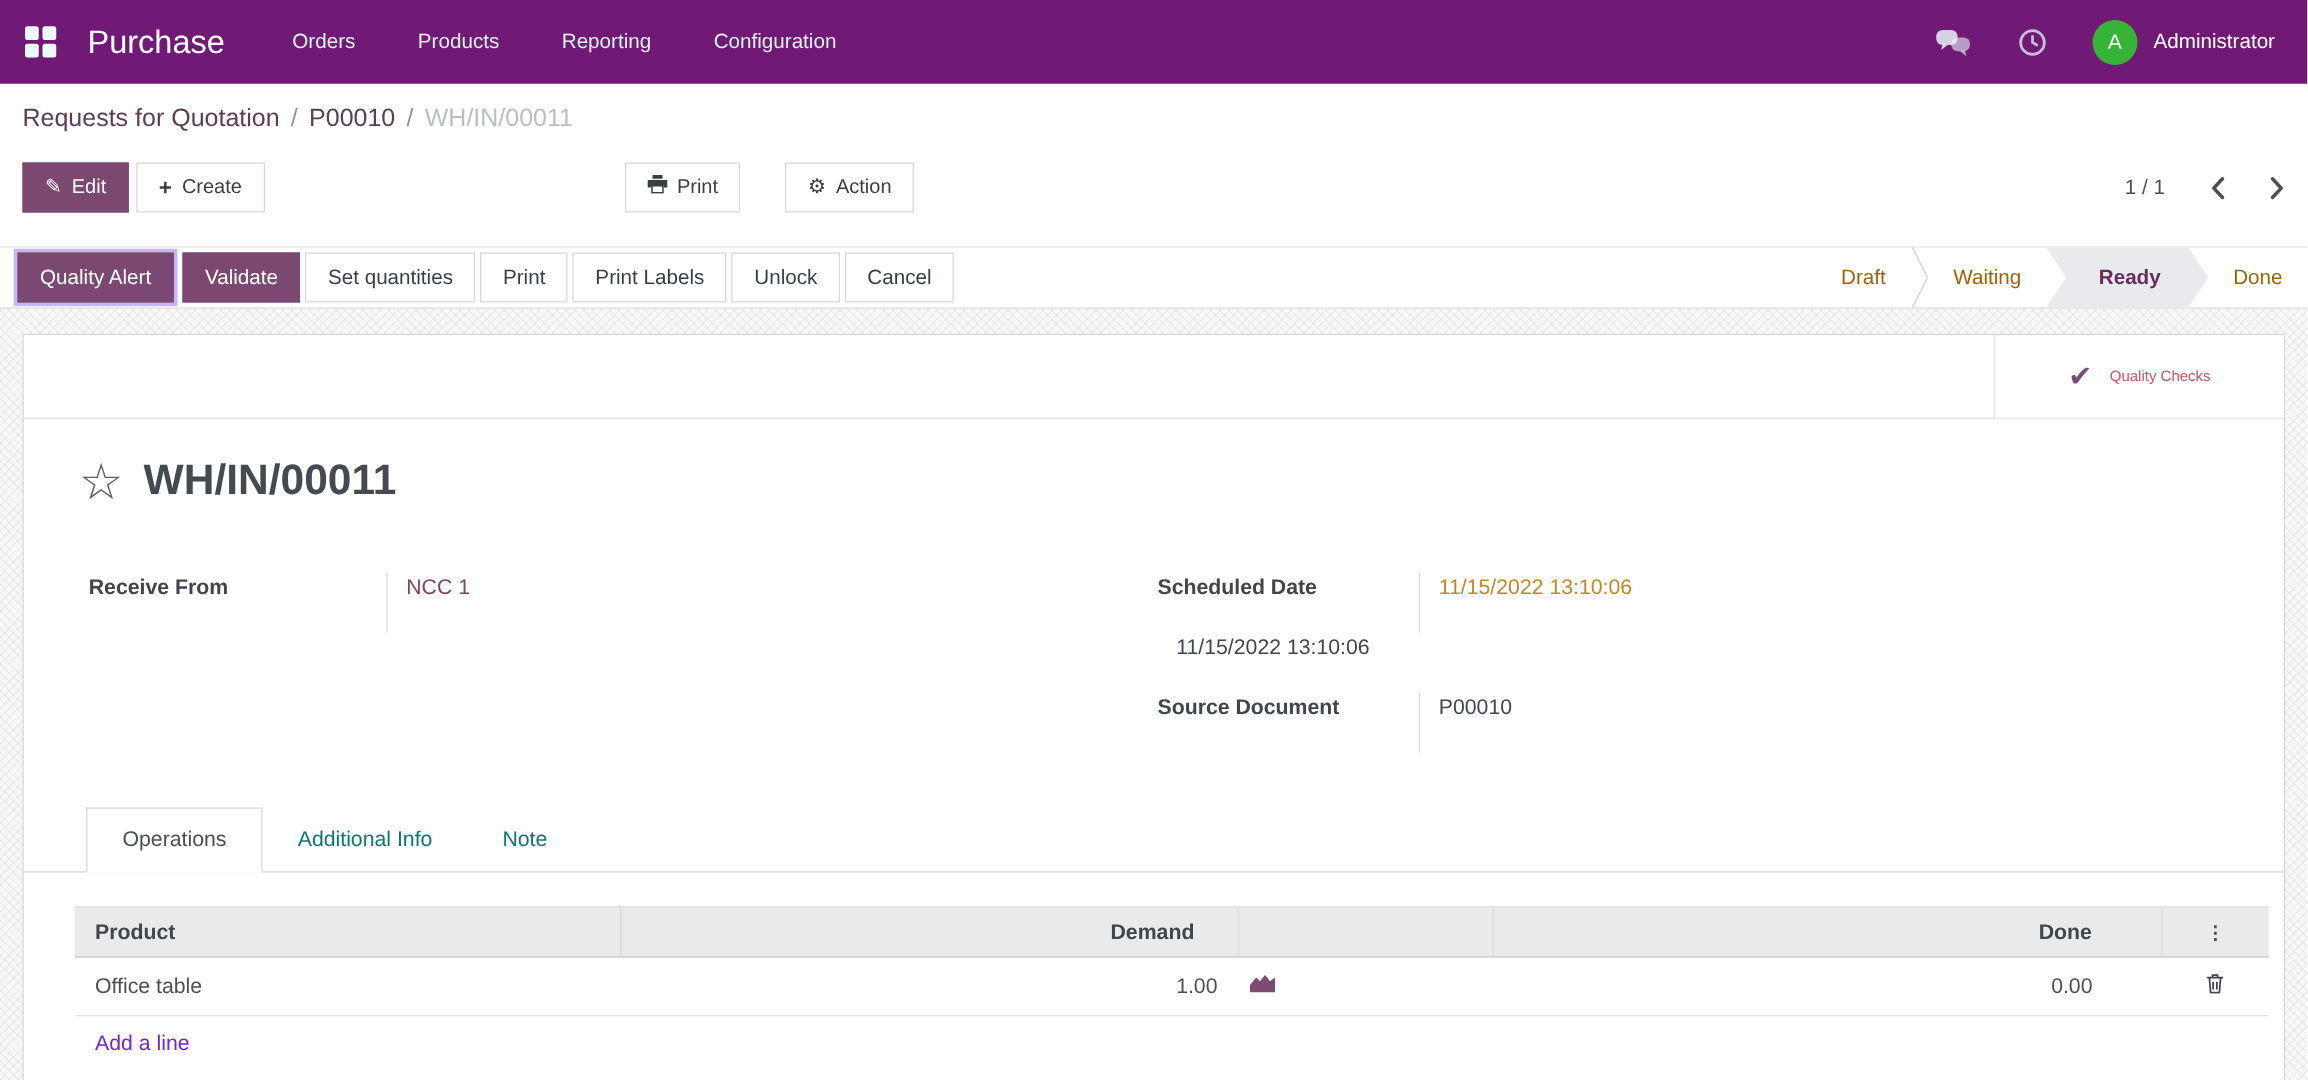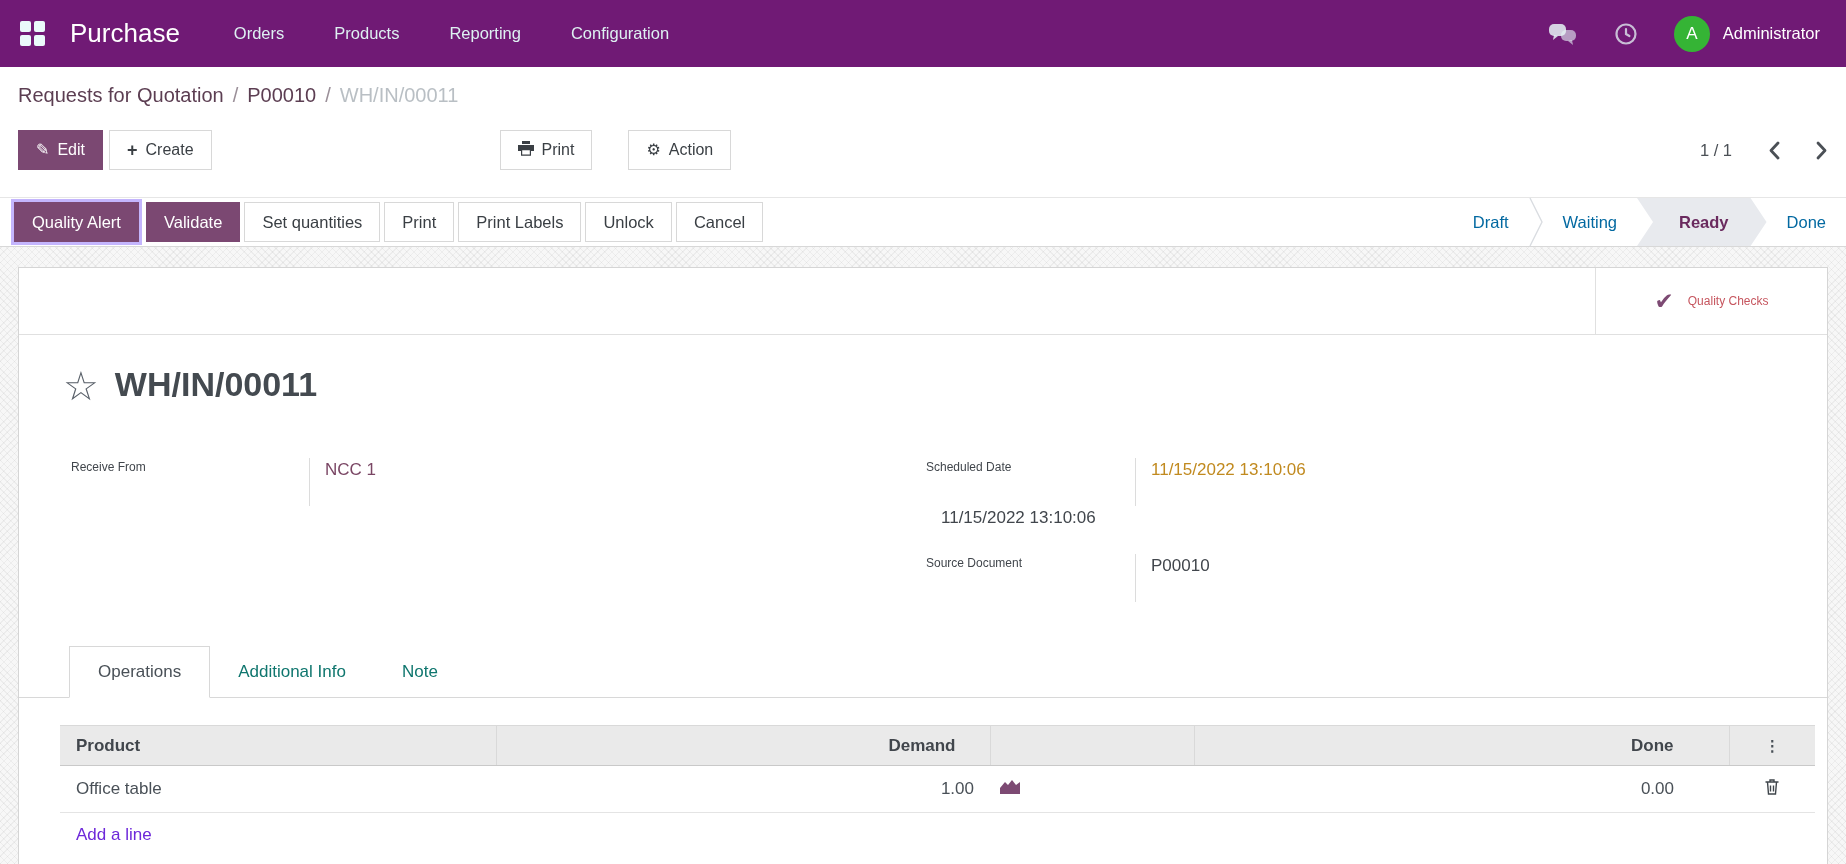--- a/index.html
+++ b/index.html
@@ -45,21 +45,21 @@
 
   
   .statusbar { margin-top: 27px; height: 50px; border-top: 1px solid #e6e6e6; border-bottom: 1px solid #d8d8d8;
                display: flex; align-items: center; padding-left: 11px; }
   .sb-actions { display: flex; align-items: center; gap: 4px; }
   .sb-btn { height: 40px; padding: 0 17px; font-size: 16.5px; border: 1px solid #d8d8d8; background: #fff;
             color: #3a3f44; cursor: pointer; white-space: nowrap; }
   .sb-btn.primary { background: #7b4872; border-color: #7b4872; color: #fff; }
   .highlight-wrap { border: 3px solid #c4b5fd; display: inline-flex; }
   .stages { margin-left: auto; display: flex; align-items: center; height: 100%; }
-  .stage { font-size: 16.5px; color: #0369a1; padding: 0 20px; height: 100%; display: flex; align-items: center; cursor: pointer; }
+  .stage { font-size: 16.5px; color: #a16207; padding: 0 20px; height: 100%; display: flex; align-items: center; cursor: pointer; }
   .stage.active { background: #e8eaee; color: #6a2a5e; font-weight: 700; padding: 0 38px 0 42px;
                   clip-path: polygon(0 0, calc(100% - 16px) 0, 100% 50%, calc(100% - 16px) 100%, 0 100%, 16px 50%); }
   .stage-sep { height: 100%; display: flex; align-items: center; }
 
   
   .content {
     height: 617px; padding: 20px 18px 0;
     background-color: #f7f7f7;
     background-image:
       repeating-linear-gradient(45deg, rgba(0,0,0,0.045) 0 1px, transparent 1px 5px),
@@ -73,21 +73,21 @@
   .stat-check { color: #7d4a73; font-size: 23px; line-height: 1; }
   .stat-label { color: #c6555e; font-size: 12px; }
 
   .title-row { padding: 30px 0 0 44px; display: flex; align-items: flex-end; gap: 16px; }
   .fav-star { font-size: 40px; line-height: 0.9; color: #596069; cursor: pointer; }
   .record-title { font-size: 34px; font-weight: 700; color: #444a50; line-height: 1.15; }
 
   .fields { display: flex; padding: 54px 0 0 52px; }
   .fgroup-left { flex: 0 0 855px; }
   .frow { display: flex; min-height: 48px; }
-  .flabel { font-size: 12px; font-weight: 400; color: #41464c; padding-top: 2px; }
+  .flabel { font-size: 17px; font-weight: 700; color: #41464c; padding-top: 2px; }
   .fgroup-left .flabel { width: 239px; border-right: 1px solid #dcdcdc; }
   .fgroup-right .flabel { width: 210px; border-right: 1px solid #dcdcdc; }
   .fvalue { padding-left: 15px; font-size: 17px; color: #41464c; padding-top: 2px; }
   .fvalue.link { color: #7a4664; cursor: pointer; }
   .fvalue.orange { color: #c18a1f; }
 
   .tabs { margin-top: 44px; padding-left: 50px; border-bottom: 1px solid #d8d8d8; display: flex; height: 52px; text-align: center; }
   .tab { padding: 0 28px; display: flex; align-items: center; font-size: 17px; color: #0f766e; cursor: pointer; }
   .tab.active { background: #fff; border: 1px solid #d8d8d8; border-bottom: 1px solid #fff;
                 margin-bottom: -1px; color: #495057; }

